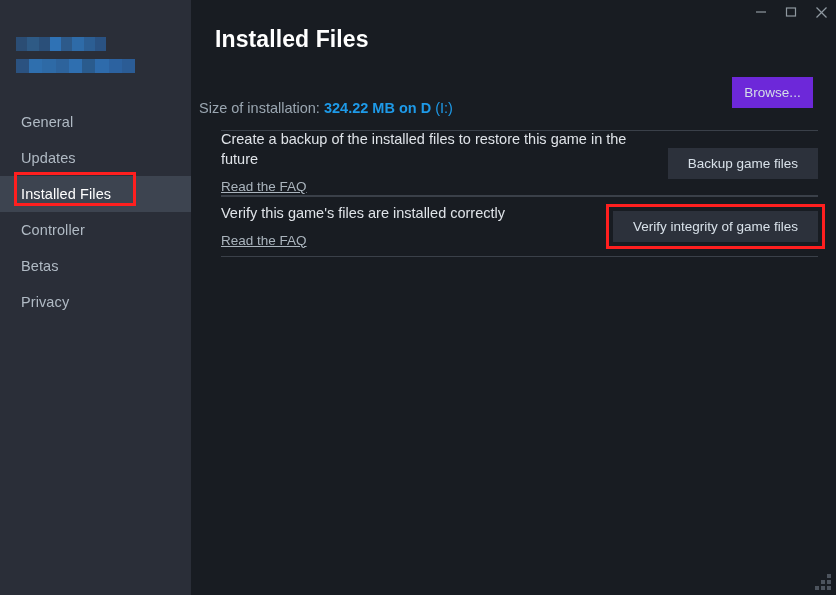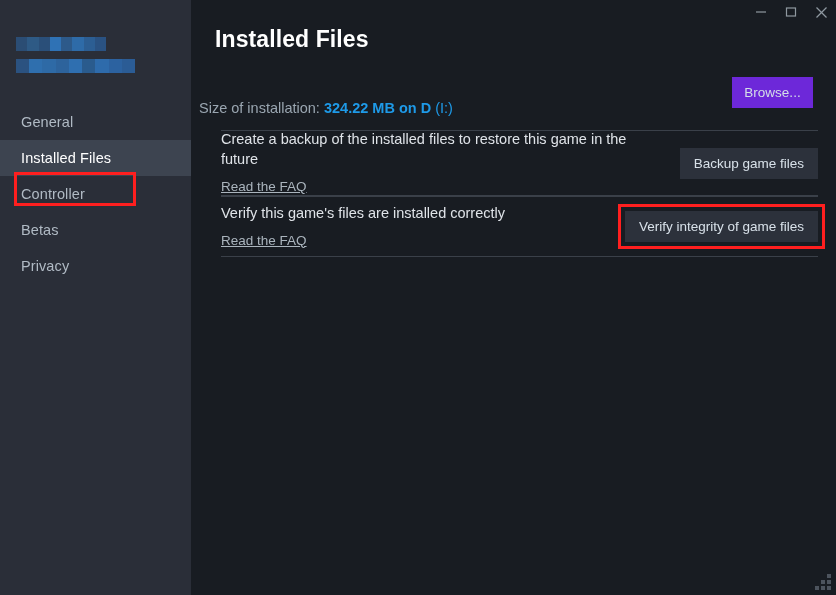--- a/index.html
+++ b/index.html
@@ -183,21 +183,21 @@
     cursor: pointer;
   }
 
   .row-btn {
     background: #2c313b;
     border: none;
     color: #d8e1e9;
     font-family: "Liberation Sans", sans-serif;
     font-size: 13.5px;
     height: 31px;
-    padding: 0 14px;
+    padding: 0 20px;
     cursor: pointer;
     white-space: nowrap;
   }
   .btn-backup { min-width: 138px; }
   .btn-move   { min-width: 132px; }
   .btn-verify { min-width: 186px; }
 
   .verify-wrap { position: relative; }
   .verify-highlight {
     position: absolute;
@@ -284,20 +284,23 @@
         <i style="background: rgb(46, 107, 171);"></i>
         <i style="background: rgb(44, 98, 160);"></i>
         <i style="background: rgb(43, 92, 149);"></i>
       </div>
   </div>
 
   <div class="nav">
     <div class="nav-item">
       <span>General</span>
     </div>
+    <div class="nav-item">
+      <span>Updates</span>
+    </div>
     <div class="nav-item active">
       <span>Installed Files</span>
     </div>
     <div class="nav-item">
       <span>Controller</span>
     </div>
     <div class="nav-item">
       <span>Betas</span>
     </div>
     <div class="nav-item">

